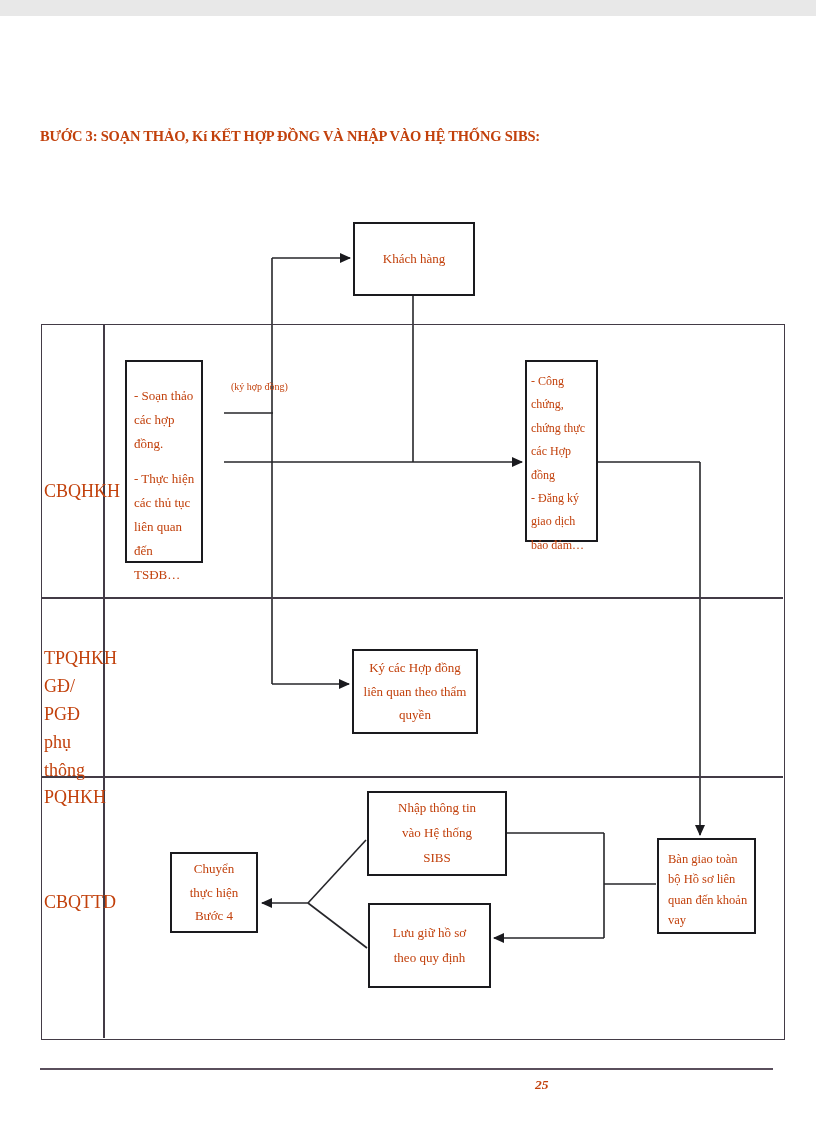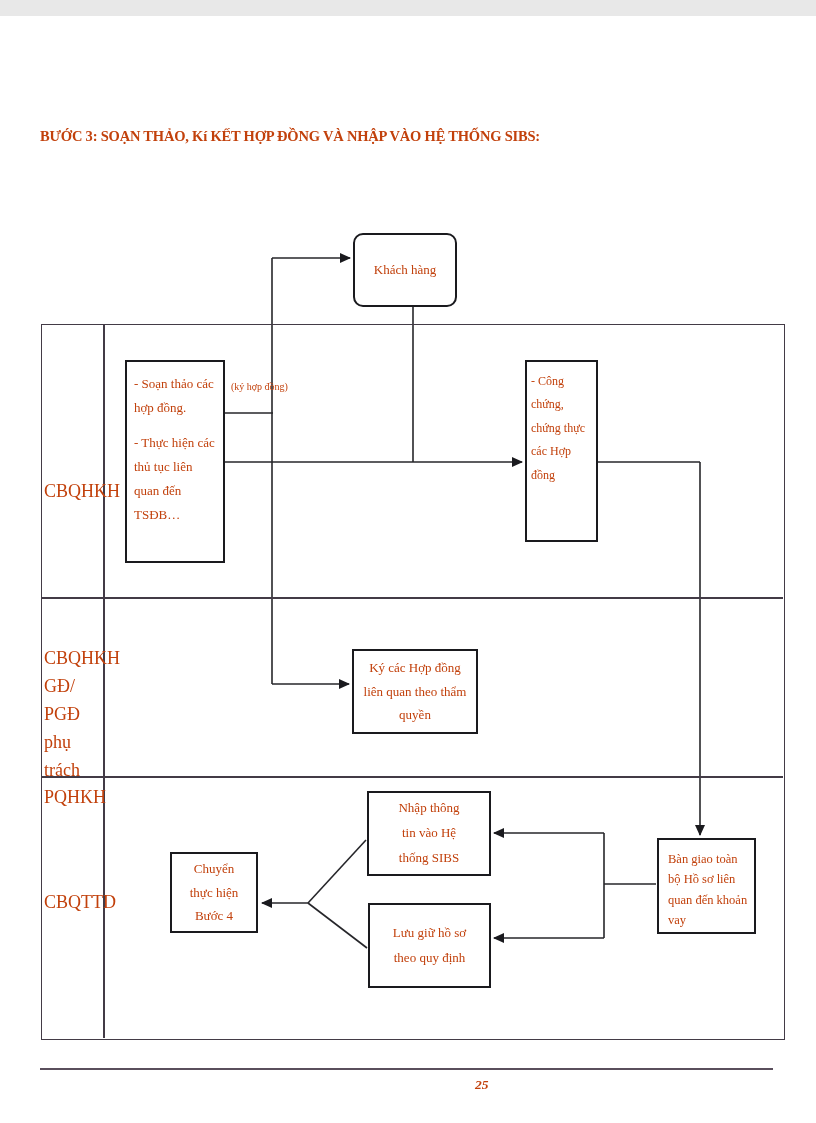--- a/index.html
+++ b/index.html
@@ -26,21 +26,21 @@
     border:2px solid #1a1a1e; font-size:13px;
   }
   .fbox.center {
     display:flex; align-items:center; justify-content:center; text-align:center;
   }
   .fbox p { margin:0; }
   .fbox p + p { margin-top:11px; }
   .conn-label { position:absolute; font-size:10px; white-space:nowrap; }
   .footer-rule { position:absolute; left:40px; top:1052px; width:733px; height:2px; background:#5a4f5c; }
   .page-number {
-    position:absolute; left:475px; top:1061px;
+    position:absolute; left:535px; top:1061px;
     font-size:13.5px; font-style:italic; font-weight:bold;
   }
 </style>
 </head>
 <body>
 
 <div class="page">
 
   <div class="title">BƯỚC 3: SOẠN THẢO, Kí KẾT HỢP ĐỒNG VÀ NHẬP VÀO HỆ THỐNG SIBS:</div>
 
@@ -68,43 +68,44 @@
       <line x1="308" y1="887" x2="367" y2="932"></line>
     </g>
   </svg>
 
   <div class="tline" style="left:41px; top:308px; width:742px; height:714px; background:transparent; border:1.6px solid #433b46;"></div>
   <div class="tline" style="left:103px; top:308px; width:1.6px; height:714px;"></div>
   <div class="tline" style="left:41px; top:581px; width:742px; height:1.6px;"></div>
   <div class="tline" style="left:41px; top:760px; width:742px; height:1.6px;"></div>
 
   <div class="lane-label" style="top:462px;">CBQHKH</div>
-  <div class="lane-label justify" style="top:629px;">CBQHKH GĐ/ PGĐ phụ trách PQHKH</div>
+  <div class="lane-label justify" style="top:629px;">TPQHKH GĐ/ PGĐ phụ thông PQHKH</div>
   <div class="lane-label" style="top:873px;">CBQTTD</div>
 
-  <div class="fbox center" style="left:353px; top:217px; width:104px; height:74px;border-radius:10px;">
+  <div class="fbox center" style="left:353px; top:206px; width:122px; height:74px;">
     <span>Khách hàng</span>
   </div>
 
-  <div class="fbox" style="left:125px; top:344px; width:100px; height:203px; padding:10px 6px 0 7px; line-height:1.85;">
+  <div class="fbox" style="left:125px; top:344px; width:78px; height:203px; padding:22px 6px 0 7px; line-height:1.85;">
     <p>- Soạn thảo các hợp đồng.</p>
     <p>- Thực hiện các thủ tục liên quan đến TSĐB…</p>
   </div>
 
   <div class="conn-label" style="left:231px; top:365px;">(ký hợp đồng)</div>
 
   <div class="fbox" style="left:525px; top:344px; width:73px; height:182px; padding:8px 2px 0 4px; font-size:12px; line-height:1.95;">
     <p style="margin:0;">- Công chứng, chứng thực các Hợp đồng</p>
+    <p style="margin:0;">- Đăng ký giao dịch bảo đảm…</p>
   </div>
 
   <div class="fbox center" style="left:352px; top:633px; width:126px; height:85px; line-height:1.8; padding:12px 5px;">
     <span>Ký các Hợp đồng liên quan theo thẩm quyền</span>
   </div>
 
-  <div class="fbox center" style="left:367px; top:775px; width:124px; height:85px; line-height:1.9; padding:0 24px;">
+  <div class="fbox center" style="left:367px; top:775px; width:140px; height:85px; line-height:1.9; padding:0 24px;">
     <span>Nhập thông tin vào Hệ thống SIBS</span>
   </div>
 
   <div class="fbox center" style="left:368px; top:887px; width:123px; height:85px; line-height:1.9; padding:0 14px;">
     <span>Lưu giữ hồ sơ theo quy định</span>
   </div>
 
   <div class="fbox center" style="left:170px; top:836px; width:88px; height:81px; line-height:1.8; padding:0 10px;">
     <span>Chuyển thực hiện Bước 4</span>
   </div>

